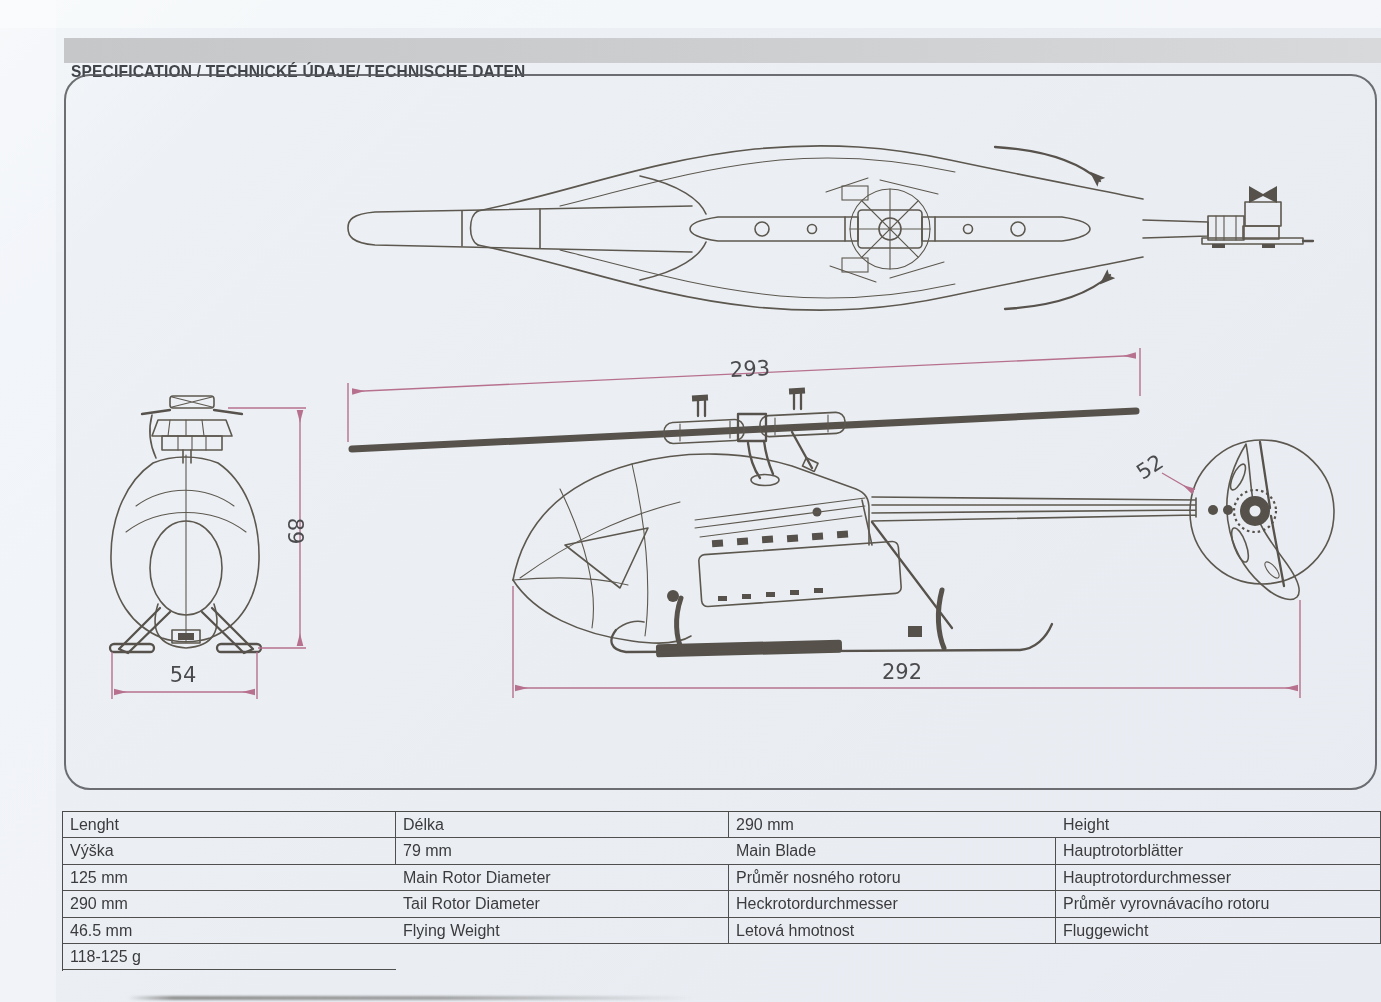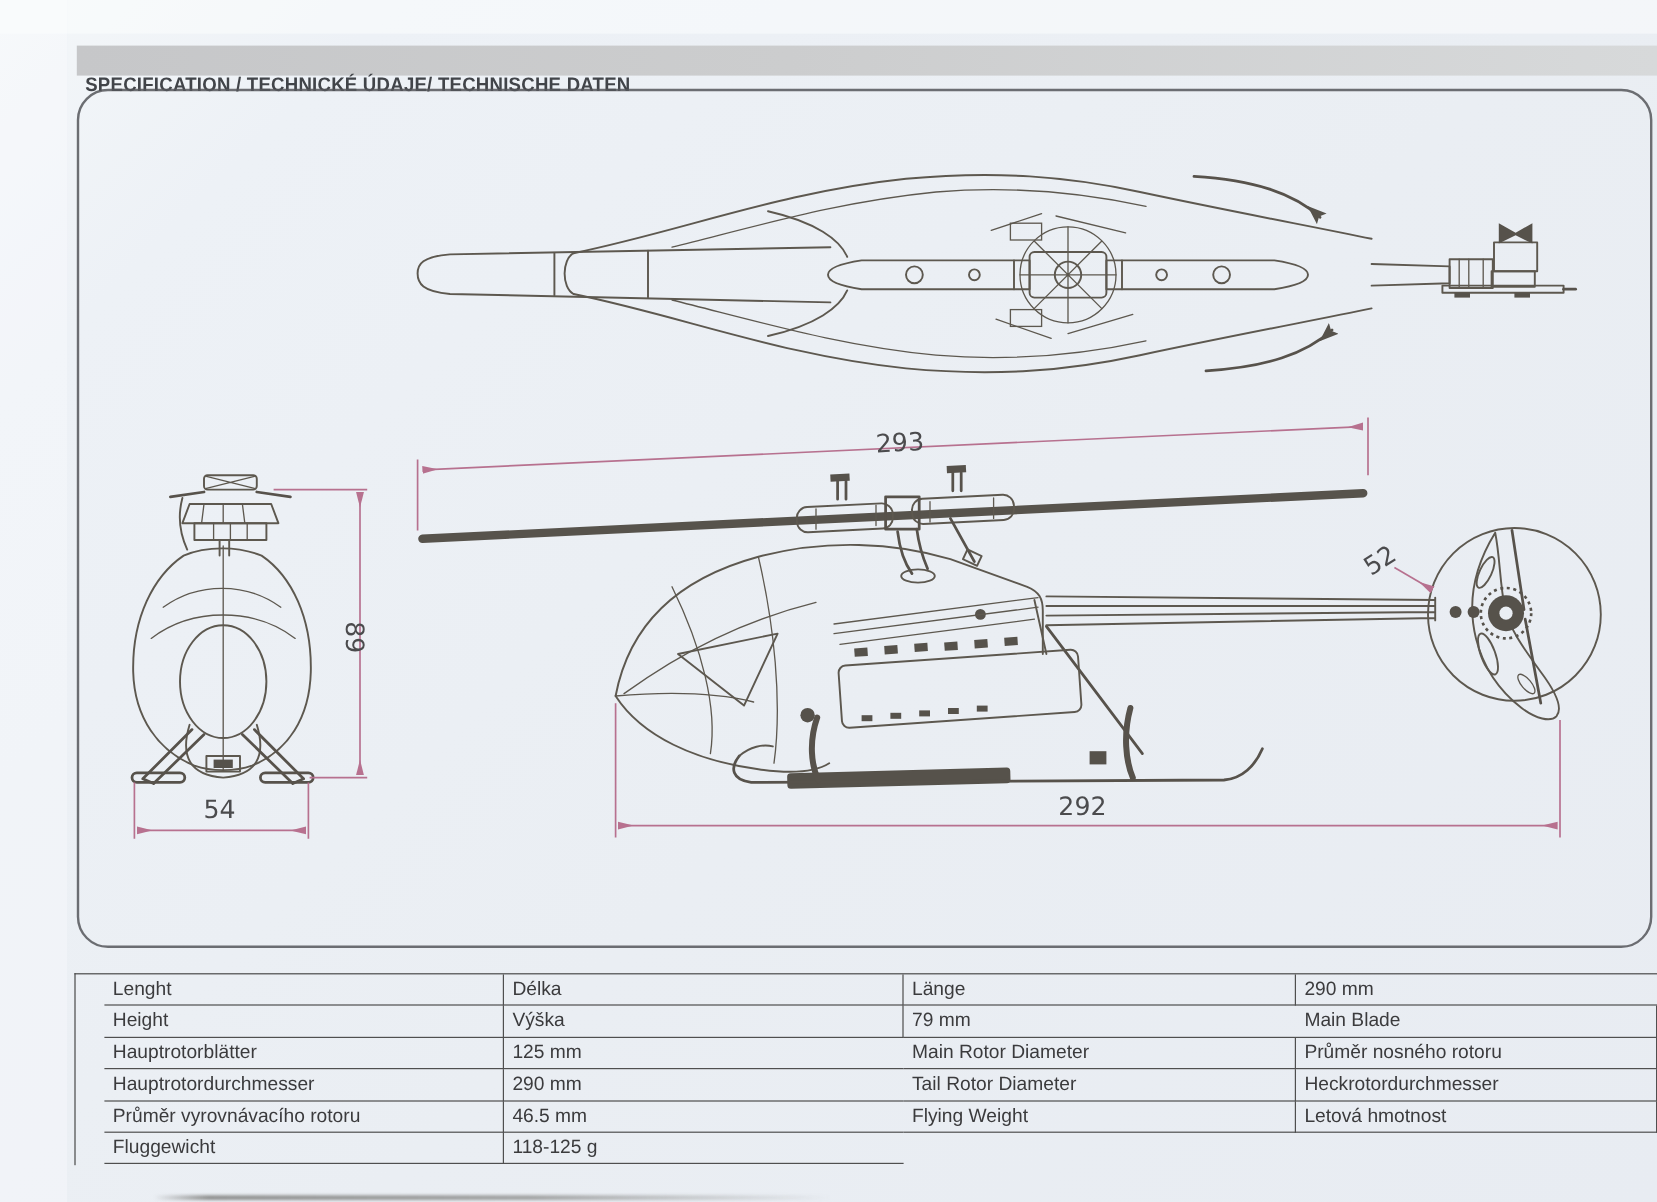--- a/index.html
+++ b/index.html
@@ -32,21 +32,21 @@
   .lnT{stroke:#57524b;fill:none;stroke-width:2.3;stroke-linecap:round;stroke-linejoin:round;}
   .lnF{stroke:#5d584f;fill:none;stroke-width:1.1;stroke-linecap:round;}
   .fillD{fill:#56524b;stroke:none;}
   .pk{stroke:#b7718f;fill:none;stroke-width:1.4;}
   .dimtxt{font-family:"DejaVu Sans",sans-serif;font-size:21px;fill:#4b4b4d;}
 
   .spec-table{
     position:absolute;left:62px;top:811px;width:1319px;height:160px;
     display:grid;grid-template-columns:333px 333px 327px 1fr;
     grid-auto-rows:26.4px;
-    border-top:1.6px solid #4a4a4a;border-left:1.6px solid #4a4a4a;box-sizing:border-box;padding-left:24px;
+    border-top:1.6px solid #4a4a4a;border-left:1.6px solid #4a4a4a;box-sizing:border-box;
   }
   .spec-table .cell{
     border-right:1.5px solid #4f4f4f;border-bottom:1.5px solid #4f4f4f;
     font-size:16px;color:#3b3b3d;padding-left:7px;line-height:25px;
     white-space:nowrap;overflow:hidden;
   }
   .spec-table .cell.last{border-right:none;}
 
   .scan-smudge{
     position:absolute;left:128px;top:996px;width:565px;height:4px;
@@ -257,21 +257,20 @@
   <g>
     <path class="pk" d="M112,652 L112,699 M257,652 L257,699"></path>
     <path class="pk" d="M115,692 L254,692" marker-start="url(#pkA)" marker-end="url(#pkA)"></path>
     <text class="dimtxt" x="183" y="682" text-anchor="middle">54</text>
   </g>
 </svg>
 
 <div class="spec-table">
   <div class="cell">Lenght</div>
   <div class="cell">Délka</div>
-  <div class="cell">Länge</div>
   <div class="cell last">290 mm</div>
 
   <div class="cell">Height</div>
   <div class="cell">Výška</div>
   <div class="cell last">79 mm</div>
 
   <div class="cell">Main Blade</div>
   <div class="cell">Hauptrotorblätter</div>
   <div class="cell last">125 mm</div>
 

